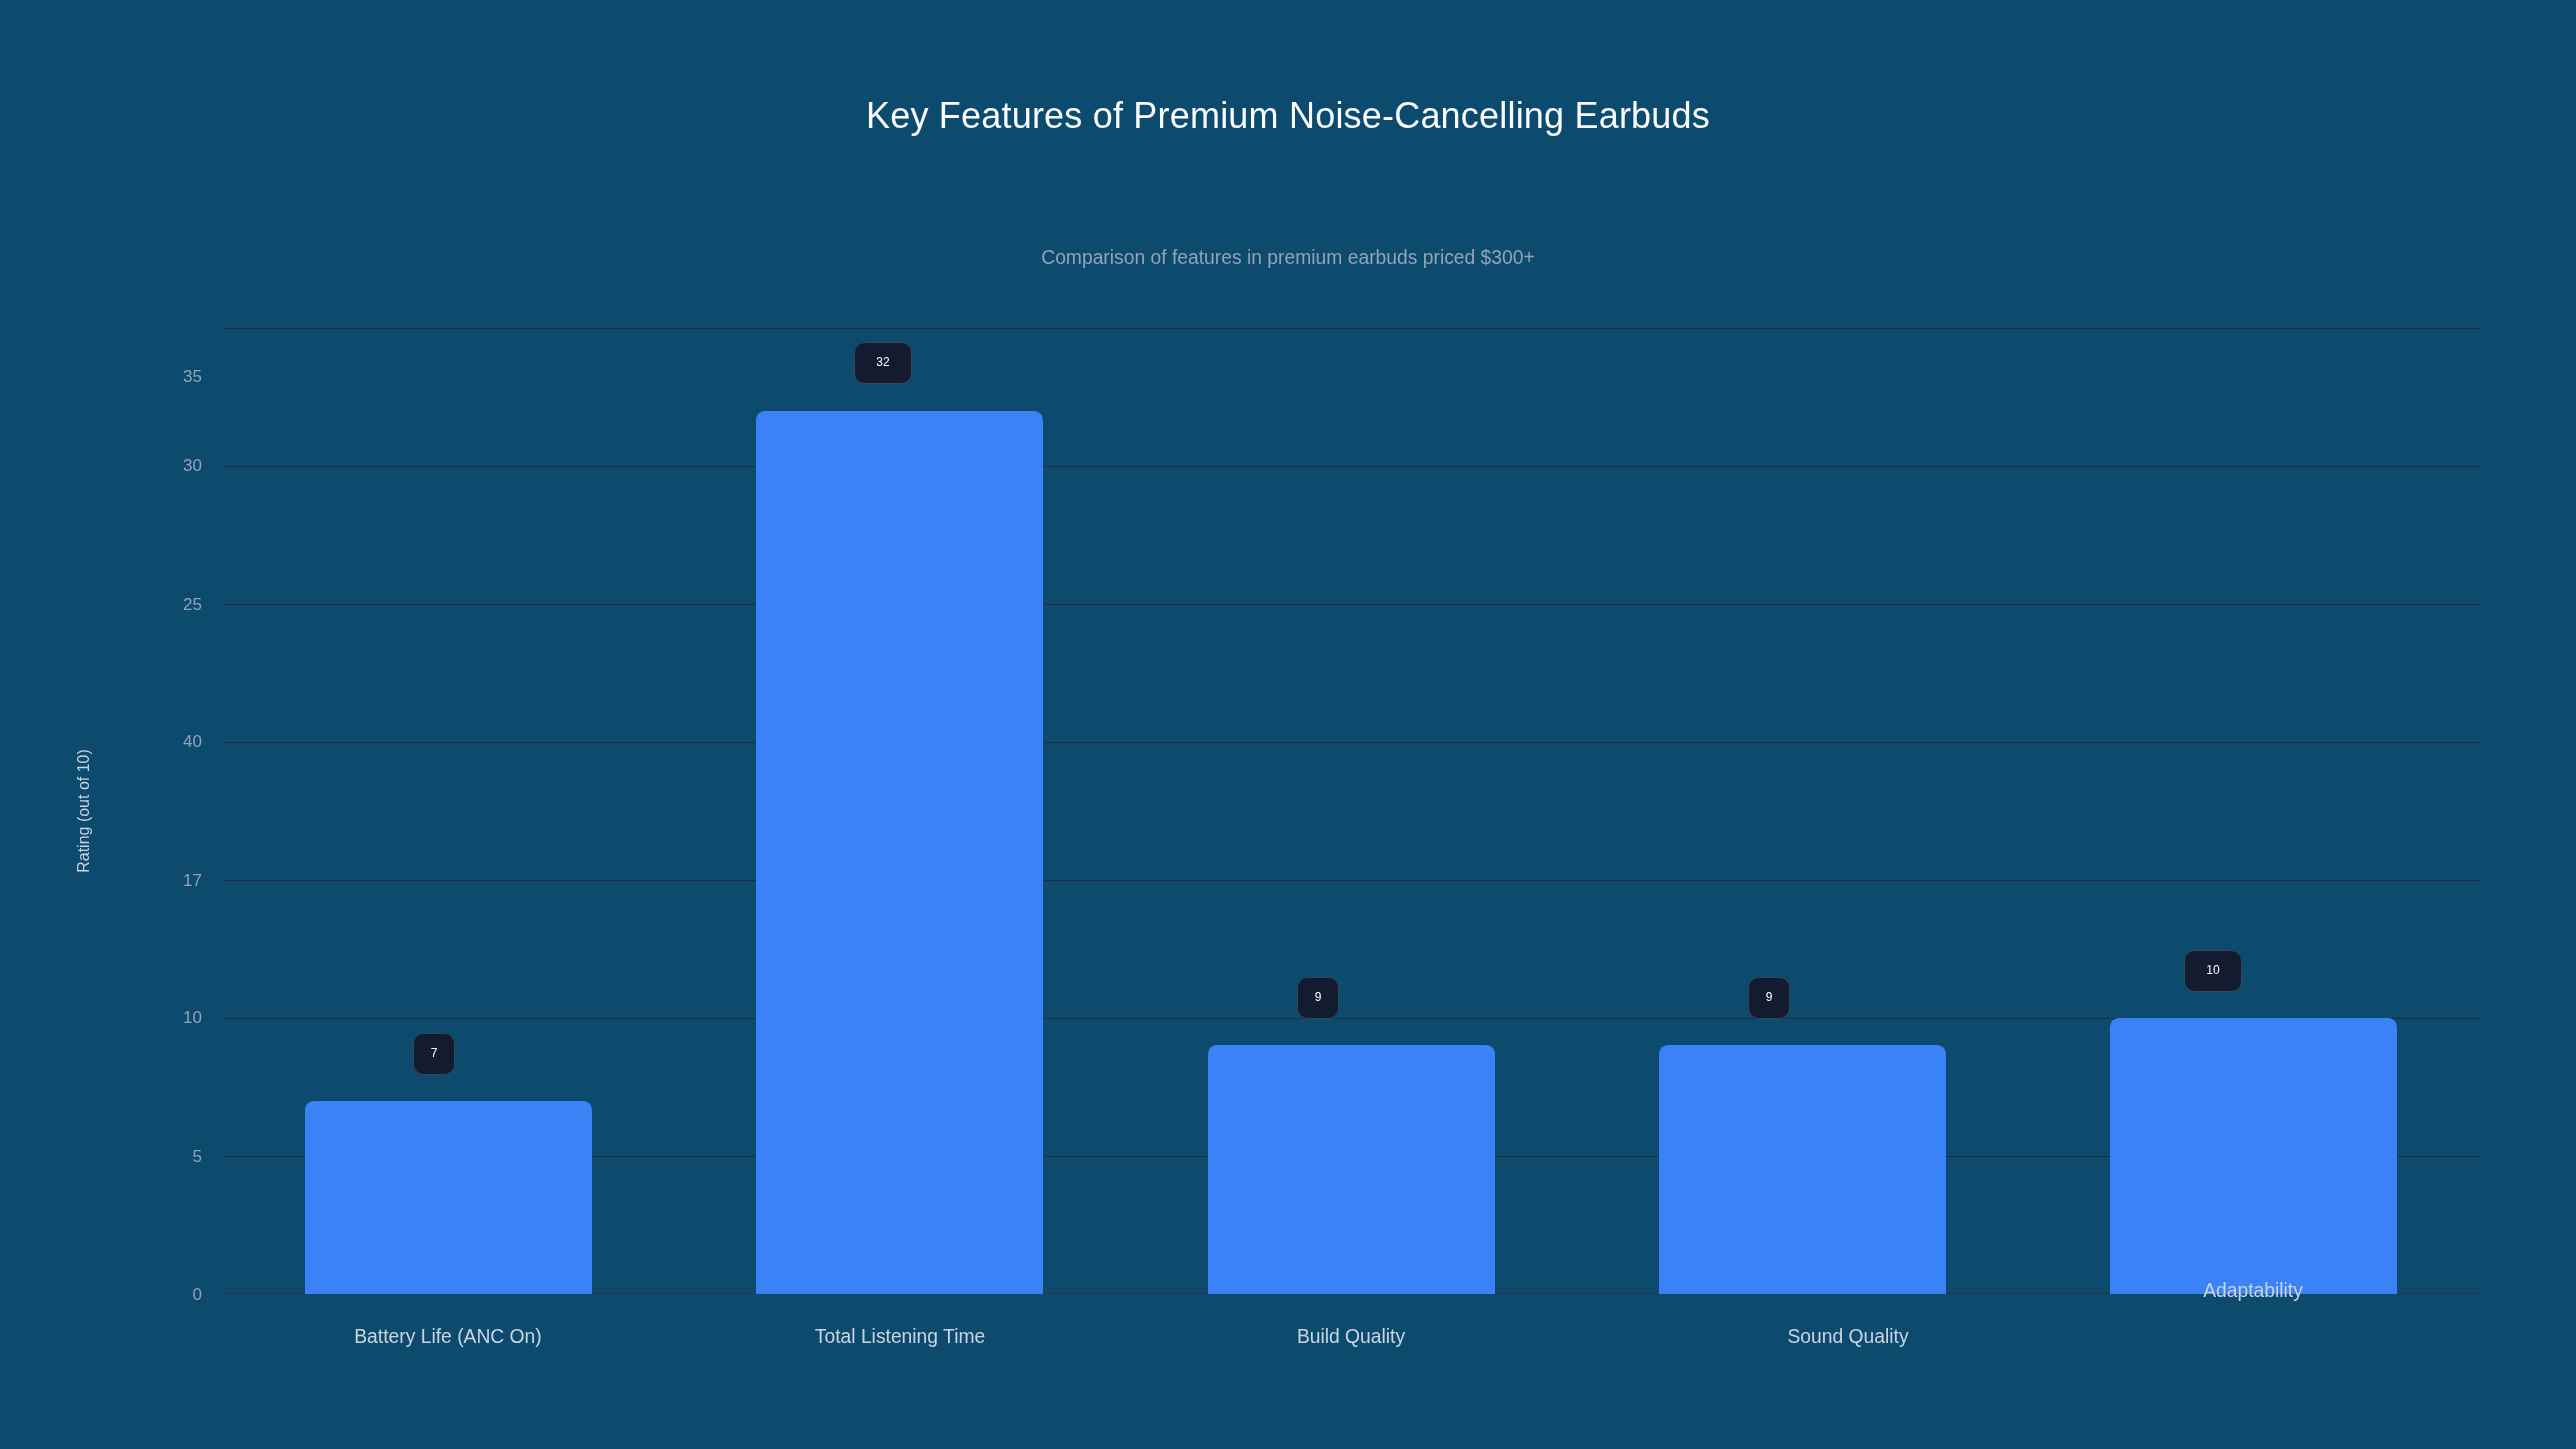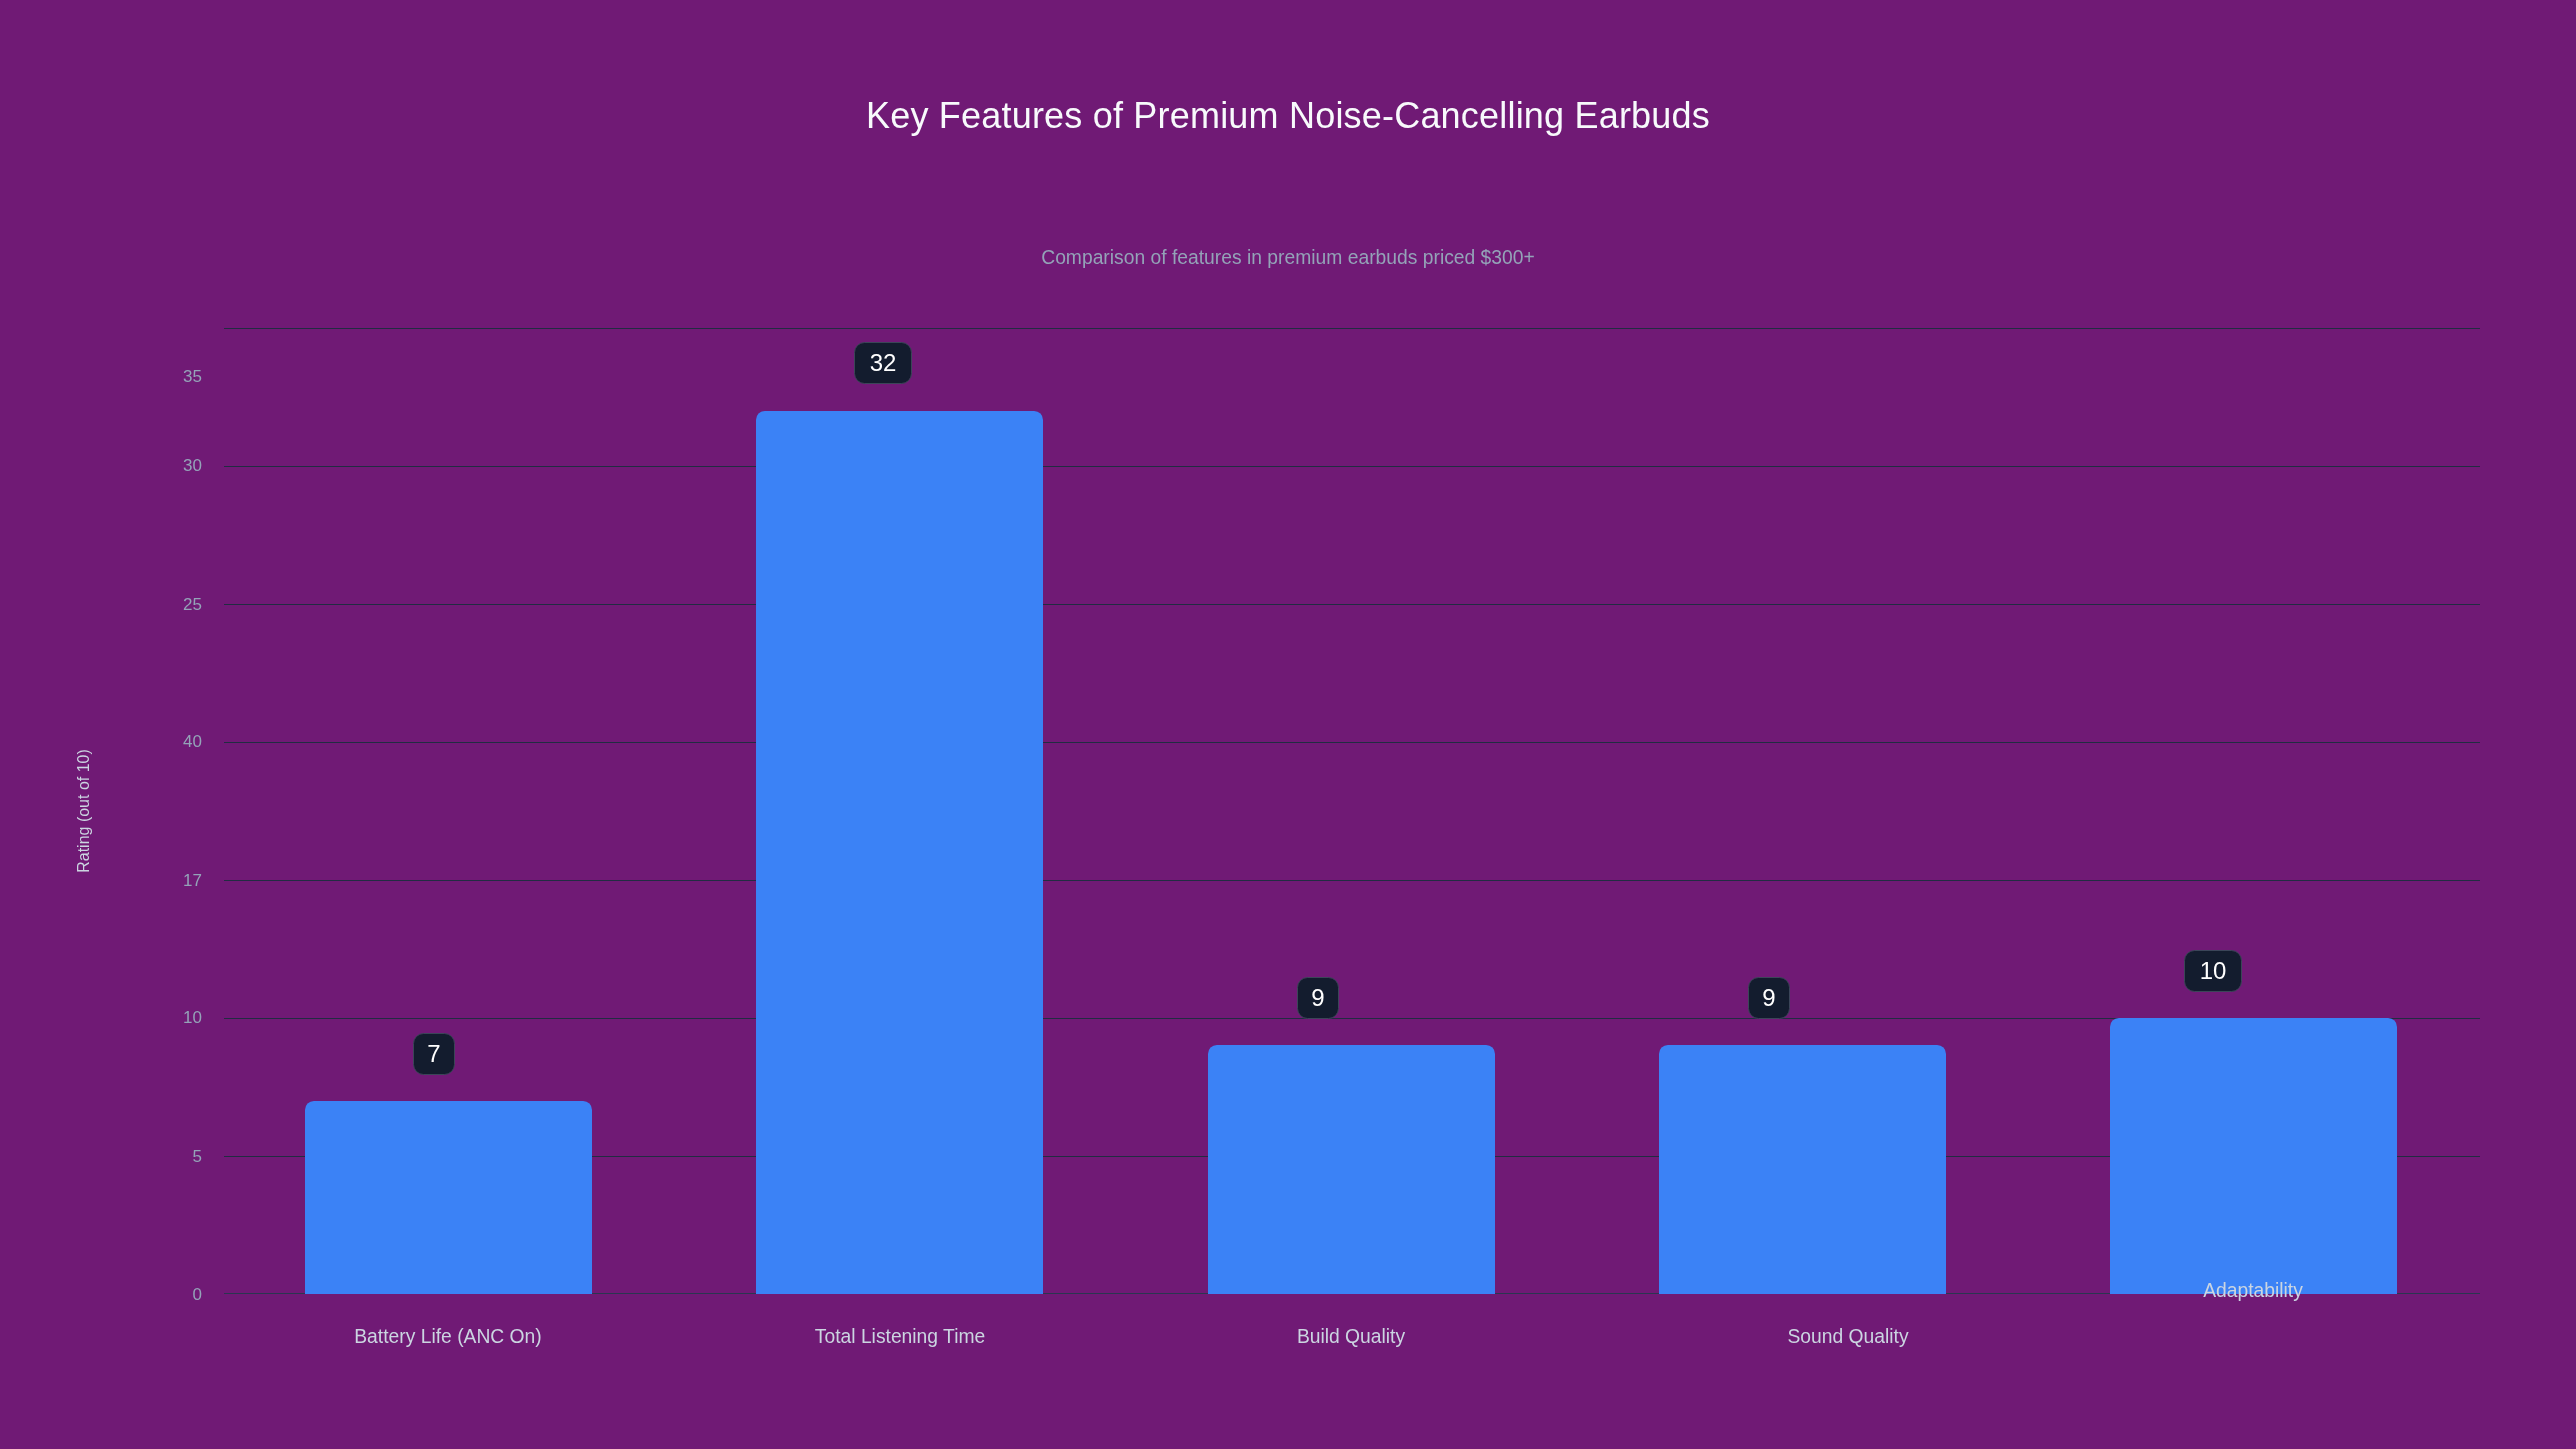--- a/index.html
+++ b/index.html
@@ -12,21 +12,21 @@
     height: 1449px;
     overflow: hidden;
     font-family: "Liberation Sans", sans-serif;
     -webkit-font-smoothing: antialiased;
   }
 
   #figure {
     position: relative;
     width: 2576px;
     height: 1449px;
-    background: #701a75;
+    background: #0c4a6e;
   }
 
   
   #chart-title {
     position: absolute;
     left: 0;
     top: 94px;
     width: 2576px;
     text-align: center;
     color: #f8fafc;
@@ -103,21 +103,21 @@
   }
 
   
   .value-badge {
     position: absolute;
     box-sizing: border-box;
     background: #131c2e;
     border: 0.8px solid #3b4558;
     border-radius: 10.5px;
     color: #ffffff;
-    font-size: 24px;
+    font-size: 12px;
     line-height: 19.3px;
     display: flex;
     align-items: center;
     justify-content: center;
     white-space: nowrap;
     padding: 0 16px;
   }
 
   
   .xtick {

